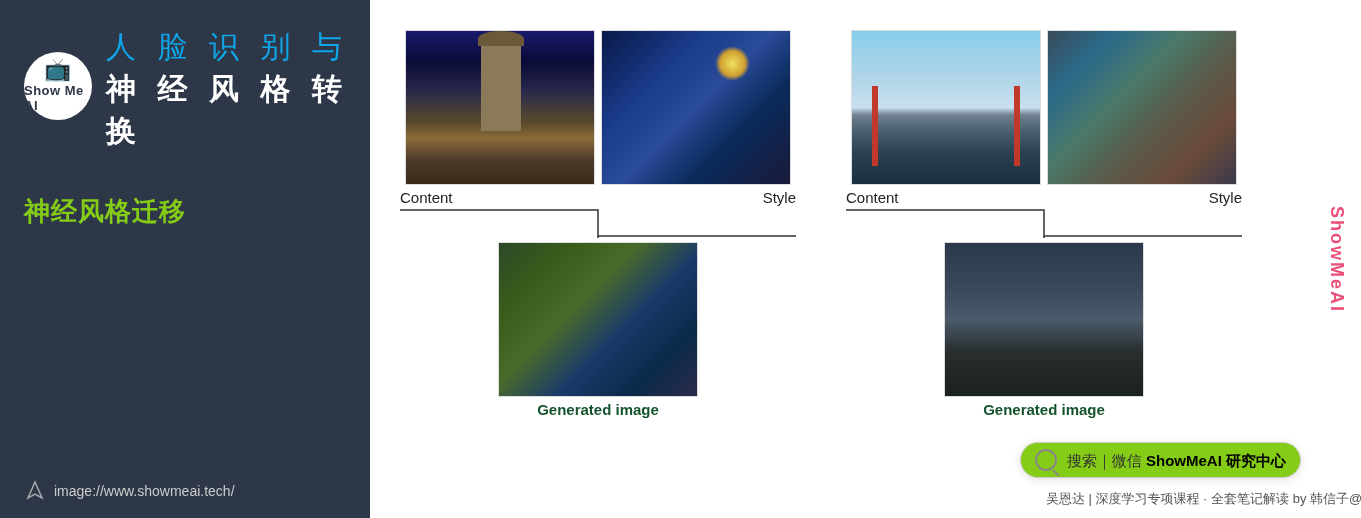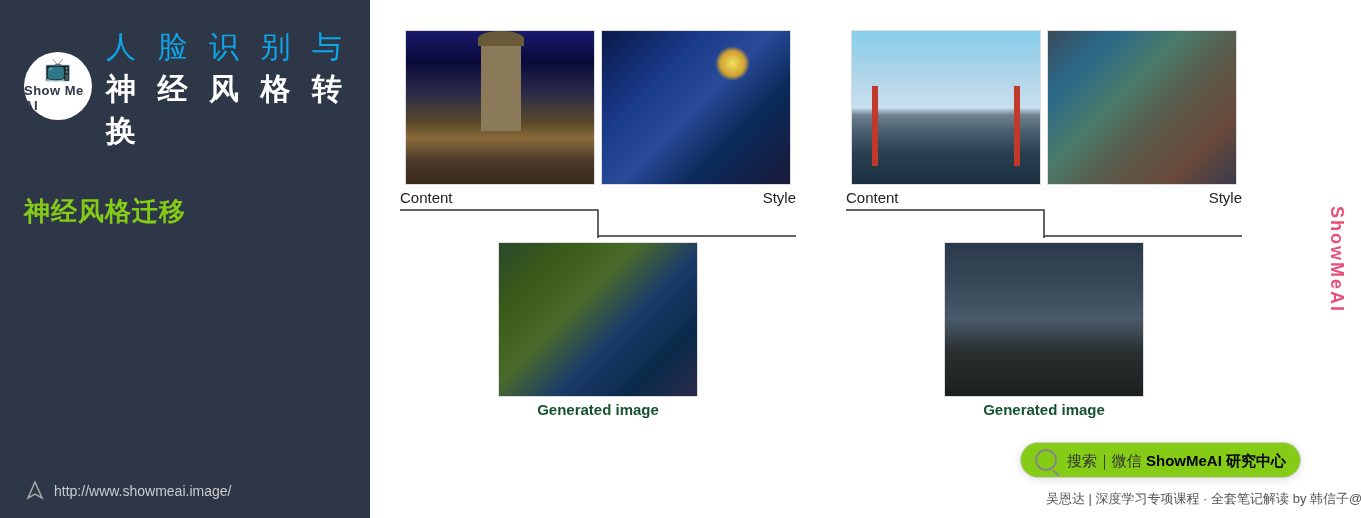--- a/index.html
+++ b/index.html
@@ -353,21 +353,21 @@
       <div class="subtitle2">神 经 风 格 转 换</div>
     </div>
   </div>
 
   <div class="highlight-label">神经风格迁移</div>
 
   <div class="sidebar-url">
     <svg width="22" height="22" viewBox="0 0 22 22">
       <polygon points="11,2 4,18 11,14 18,18" fill="none" stroke="#aaa" stroke-width="1.5"></polygon>
     </svg>
-    <span>http://www.showmeai.image/</span>
+    <span>image://www.showmeai.tech/</span>
   </div>
 </div>
 
 <div class="main-content">
   <div class="diagrams-row">
 
     <div class="diagram-group">
       <div class="images-row">
         <div class="img-box img-stanford-night"></div>
         <div class="img-box img-starry-night"></div>

